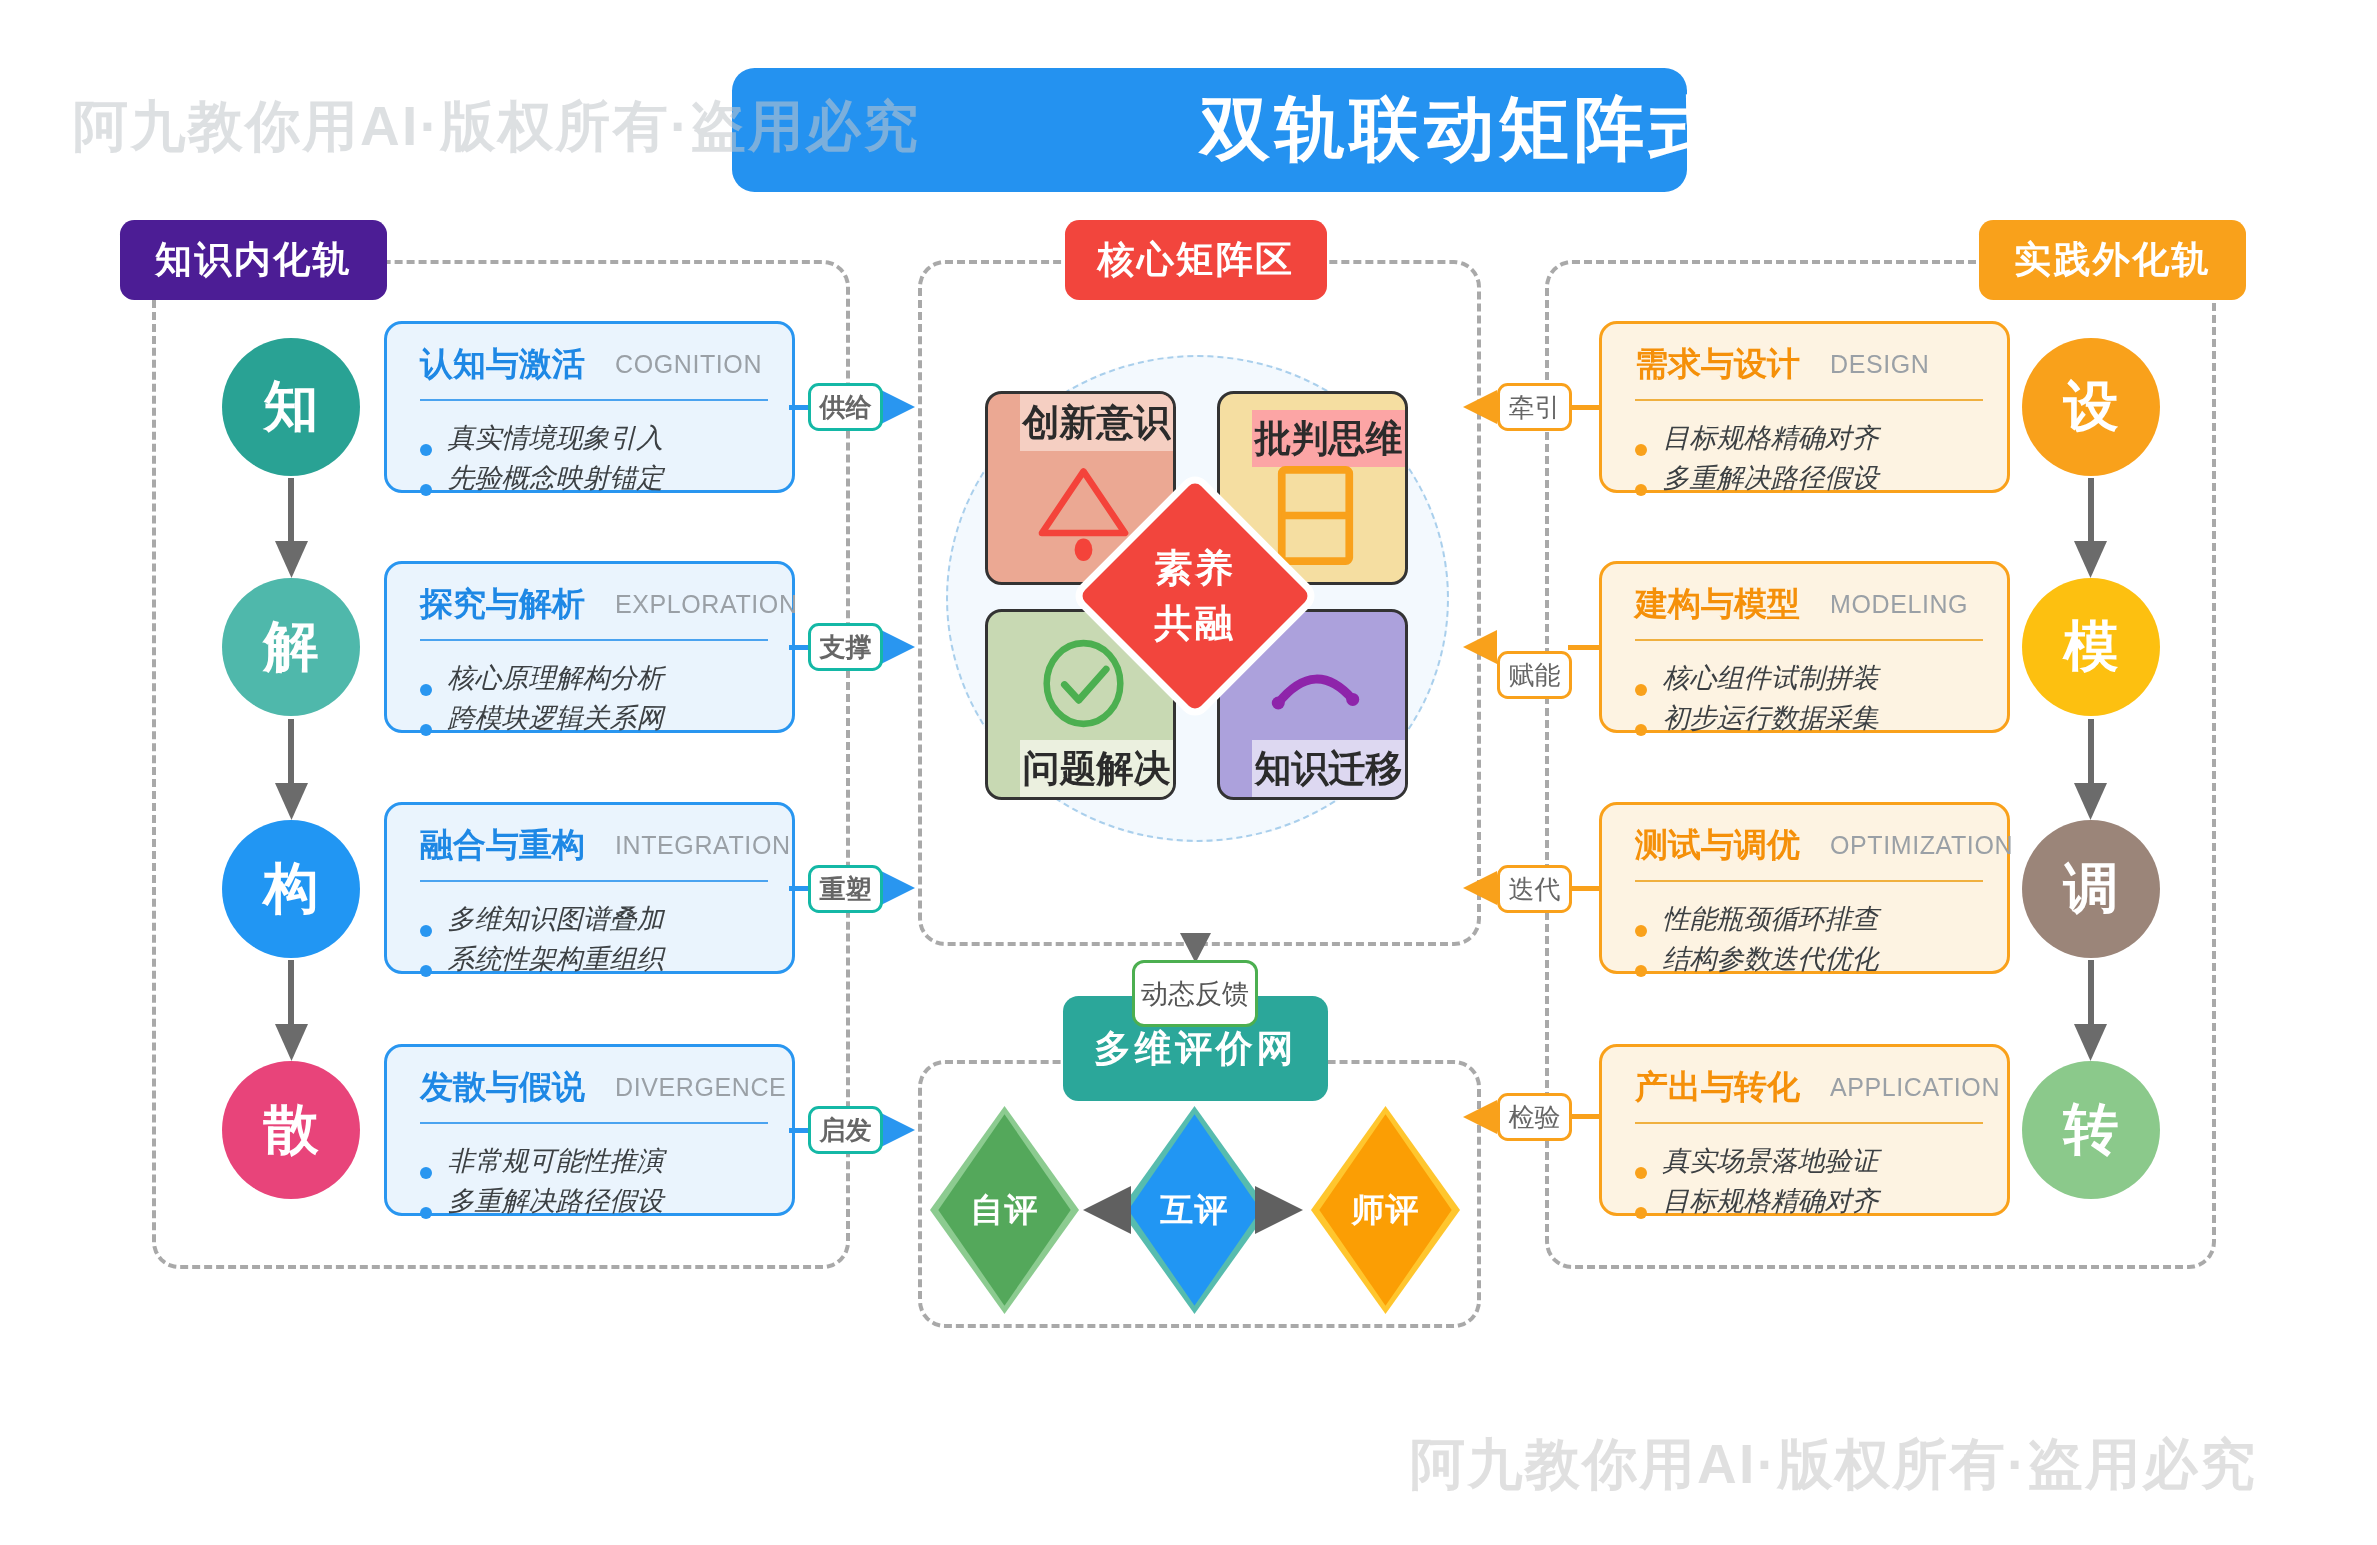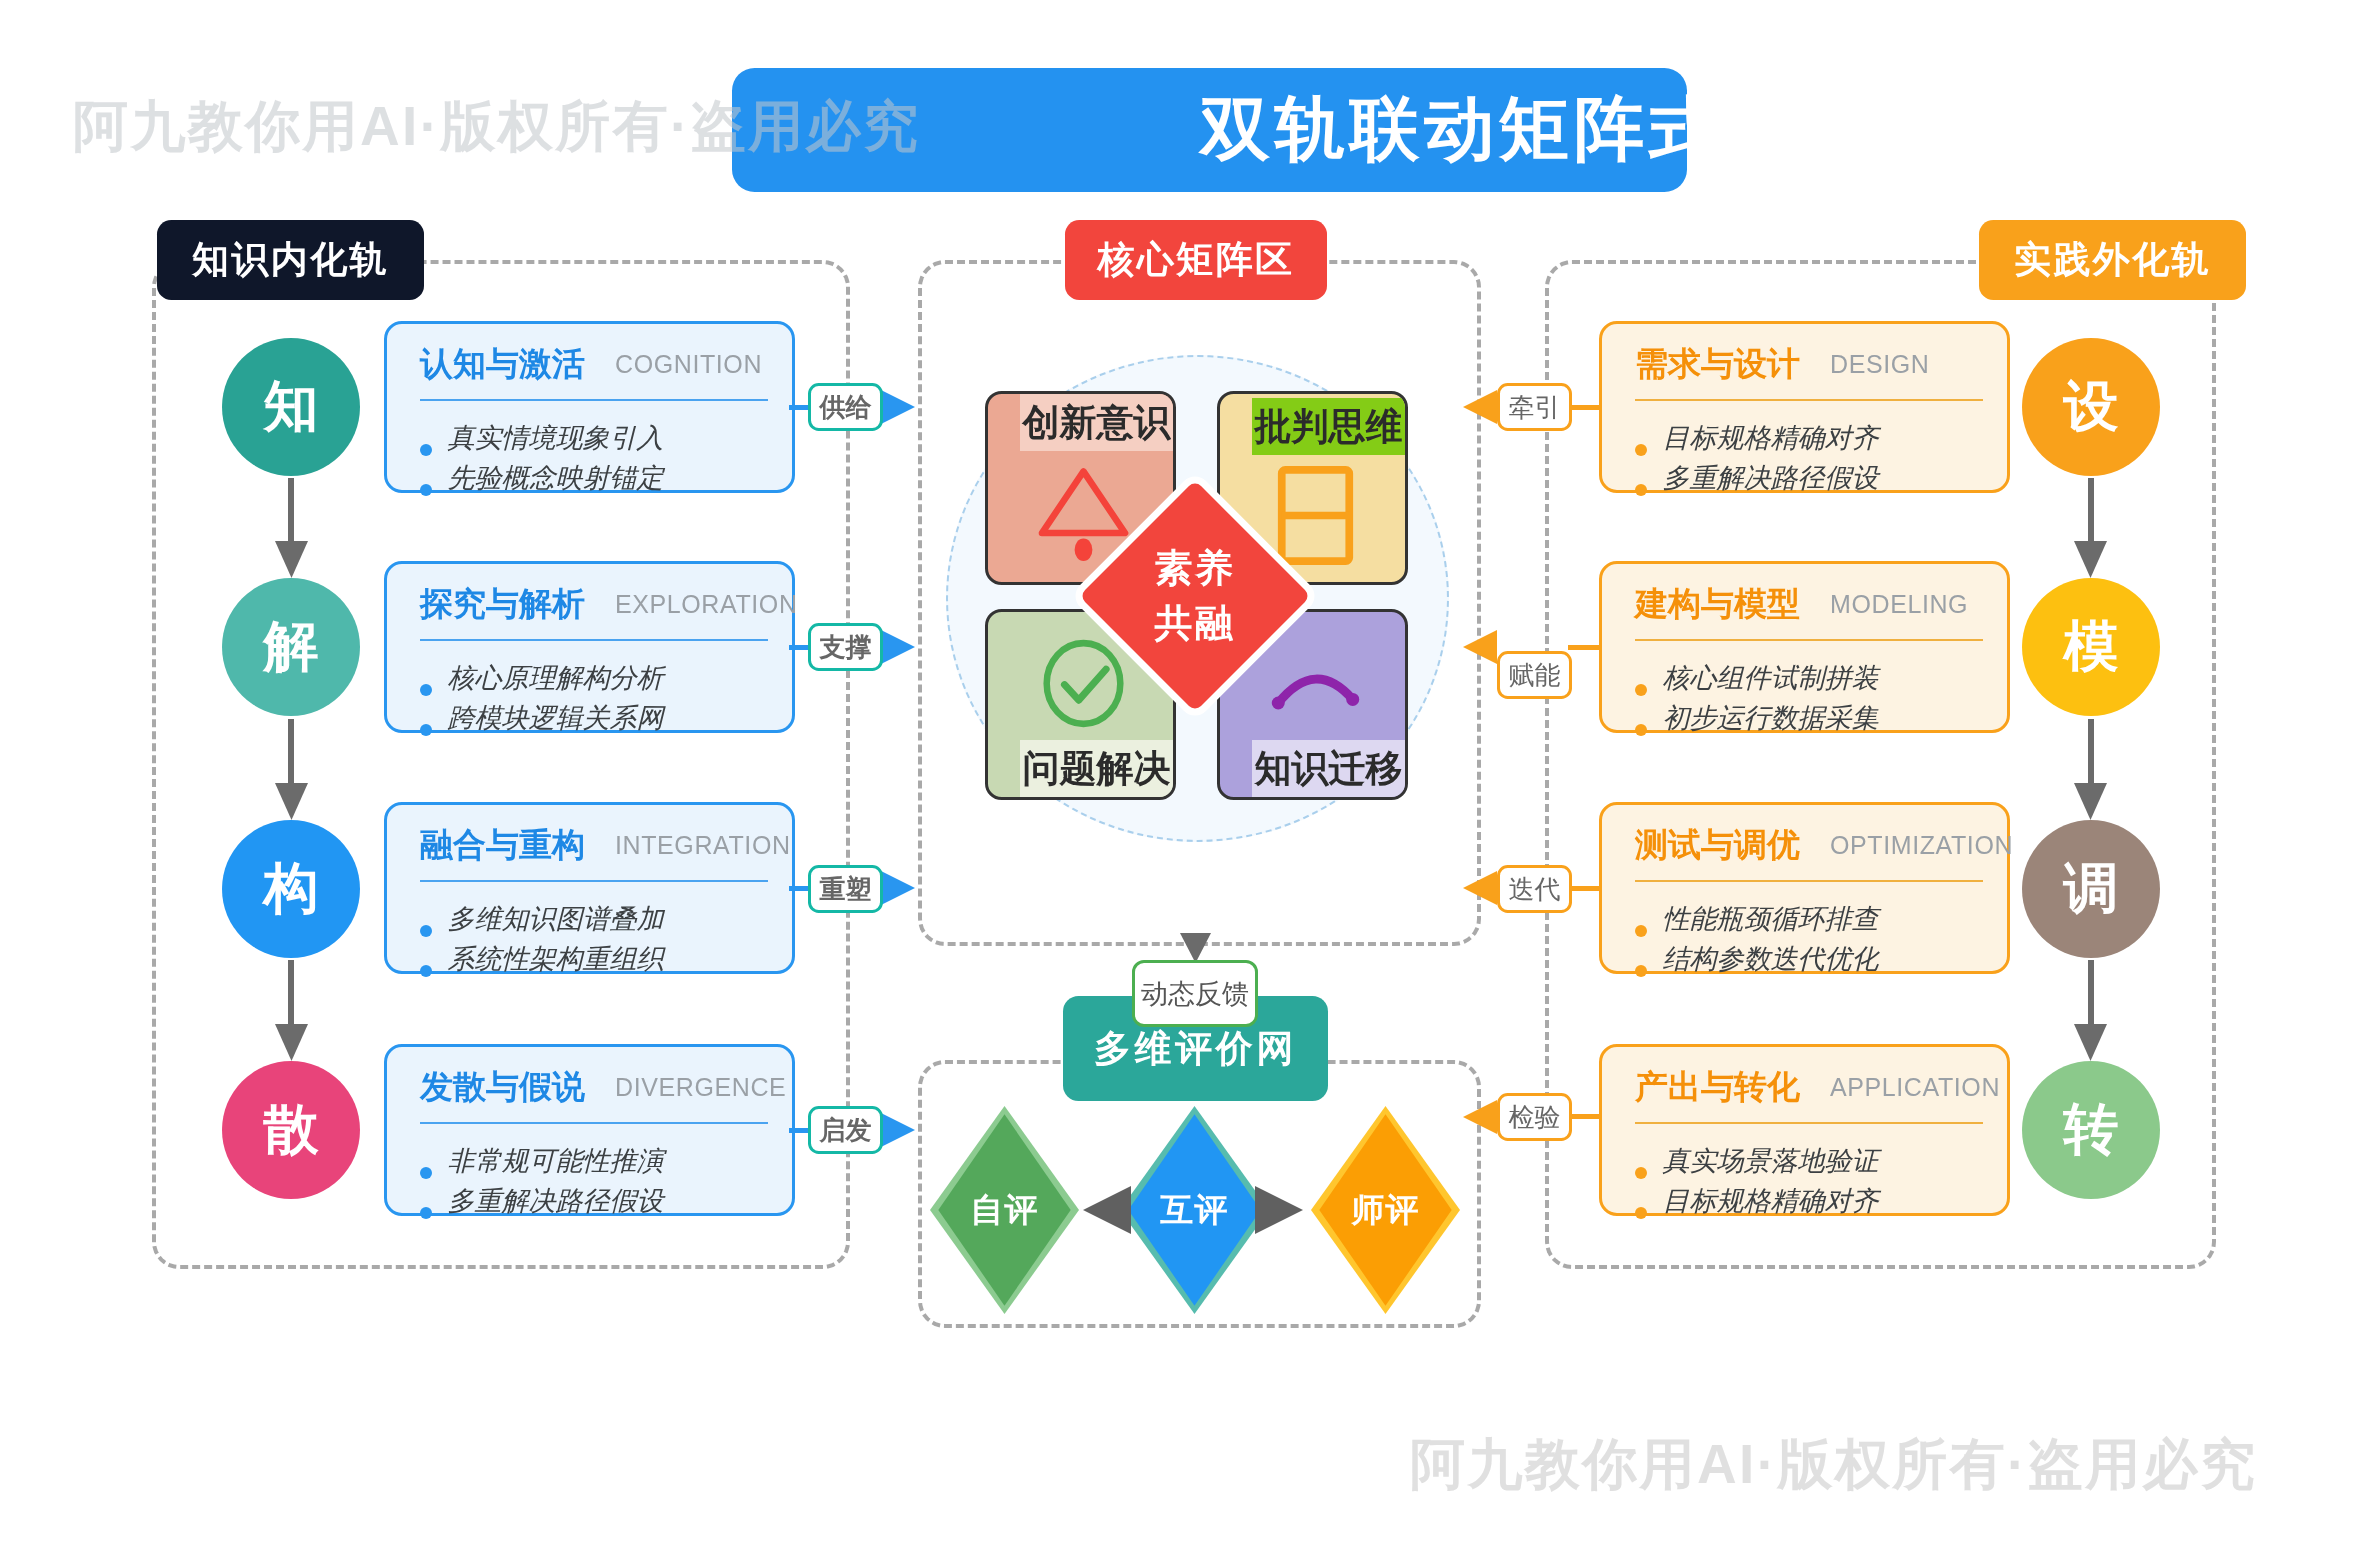--- a/index.html
+++ b/index.html
@@ -86,21 +86,21 @@
 <body>
 
 <div class="wm" style="left:73px;top:90px;">阿九教你用AI·版权所有·盗用必究</div>
 <div class="wm" style="left:1410px;top:1428px;color:#d9d9d9;opacity:.8;">阿九教你用AI·版权所有·盗用必究</div>
 
 <div class="title-bar">
   <div class="title-text">双轨联动矩阵式培养</div>
 </div>
 
 <div class="dashed" style="left:152px;top:260px;width:690px;height:1001px;"></div>
-<div class="track-label" style="left:120px;top:220px;background:#0f172a;margin-left:37px;">知识内化轨</div>
+<div class="track-label" style="left:120px;top:220px;background:#4c1d95;">知识内化轨</div>
 
 <div class="node" style="left:222px;top:338px;background:#29a294;">知</div>
 <div class="node" style="left:222px;top:578px;background:#4fb8ab;">解</div>
 <div class="node" style="left:222px;top:820px;background:#2196f3;">构</div>
 <div class="node" style="left:222px;top:1061px;background:#e8447a;">散</div>
 
 <div class="vline" style="left:288px;top:478px;height:67px;"></div>
 <div class="vhead" style="left:275px;top:541px;"></div>
 <div class="vline" style="left:288px;top:719px;height:68px;"></div>
 <div class="vhead" style="left:275px;top:783px;"></div>
@@ -206,21 +206,21 @@
 
 <div class="quad" style="left:985px;top:391px;height:194px;background:#eba893;">
   <div class="quad-strip" style="top:0;background:#f5cfc2;">创新意识</div>
   <svg width="95" height="101" viewBox="0 0 160 170" style="left:48px;top:69px;">
     <polygon points="80,14 150,118 10,118" fill="none" stroke="#f4433a" stroke-width="11" stroke-linejoin="round"></polygon>
     <ellipse cx="80" cy="146" rx="15" ry="19" fill="#f4433a"></ellipse>
   </svg>
 </div>
 
 <div class="quad" style="left:1217px;top:391px;height:194px;background:#f5dea1;">
-  <div class="quad-strip" style="top:4px;background:#84cc16;">批判思维</div>
+  <div class="quad-strip" style="top:16px;background:#fca5a5;">批判思维</div>
   <svg width="77" height="101" viewBox="0 0 130 170" style="left:57px;top:71px;">
     <rect x="8" y="8" width="114" height="154" fill="none" stroke="#f9a11b" stroke-width="13" rx="6"></rect>
     <line x1="8" y1="85" x2="122" y2="85" stroke="#f9a11b" stroke-width="13"></line>
   </svg>
 </div>
 
 <div class="quad" style="left:985px;top:609px;height:191px;background:#c8d9b3;">
   <div class="quad-strip" style="bottom:0;background:#ebf0df;">问题解决</div>
   <svg width="95" height="95" viewBox="0 0 160 160" style="left:48px;top:24px;">
     <ellipse cx="80" cy="80" rx="62" ry="68" fill="none" stroke="#4caf50" stroke-width="11"></ellipse>

